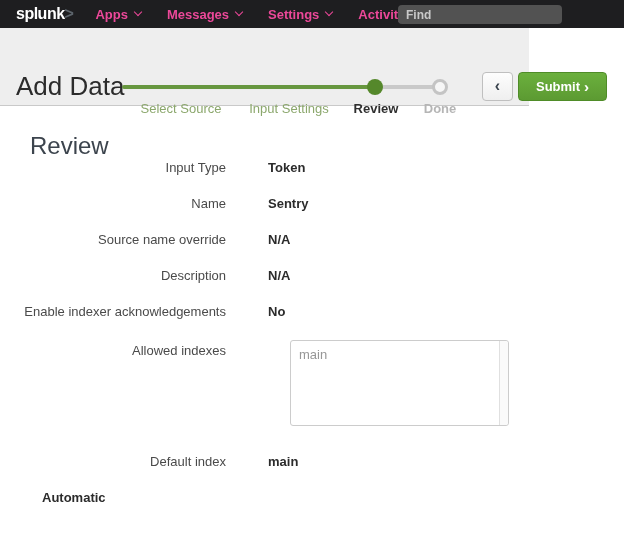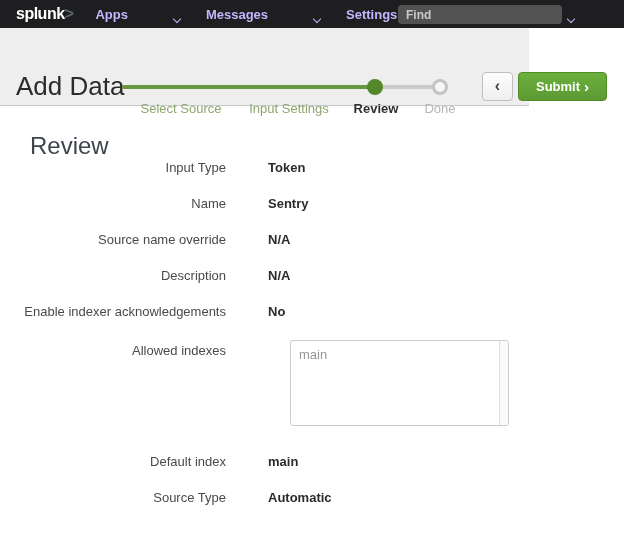--- a/index.html
+++ b/index.html
@@ -14,22 +14,22 @@
   
   .topnav {
     position:absolute; top:0; left:0; width:624px; height:28px;
     background:#1e1e20;
     display:flex; align-items:center;
   }
   .logo { margin-left:16px; font-size:16px; font-weight:bold; color:#ffffff; letter-spacing:-0.5px; white-space:nowrap; }
   .logo .logo-chevron { color:#5c646b; font-weight:bold; }
   .nav-menu { display:flex; align-items:center; margin-left:22px; }
   .nav-item {
-    color:#c4b5fd; font-size:13px; font-weight:bold;
-    display:flex; align-items:flex-end; margin-right:26px; cursor:default; white-space:nowrap;gap:39px;
+    color:#ec4899; font-size:13px; font-weight:bold;
+    display:flex; align-items:center; margin-right:26px; cursor:default; white-space:nowrap;
   }
   .caret-down {
     width:6px; height:6px; display:inline-block;
     border-right:1.5px solid currentColor; border-bottom:1.5px solid currentColor;
     transform:rotate(45deg); margin-left:7px; margin-top:-4px;
   }
   .find-input {
     position:absolute; left:398px; top:5px; width:164px; height:19px;
     background:#525252; border:none; border-radius:4px;
     color:#d8d8d8; font-size:12px; font-weight:bold;
@@ -119,21 +119,21 @@
 <div class="wizard-header">
   <div class="page-title">Add Data</div>
   <div class="progress-line-done"></div>
   <div class="progress-line-todo"></div>
   <div class="progress-dot-current"></div>
   <div class="progress-ring-pending"></div>
   <div id="step-labels">
       <span class="step-label done" style="left: 181px;">Select Source</span>
       <span class="step-label done" style="left: 289px;">Input Settings</span>
       <span class="step-label current" style="left: 376px;">Review</span>
-      <span class="step-label pending" style="left: 440px;">Done</span>
+      <span class="step-label pending" style="left: 440px; font-weight: bold;">Done</span>
     </div>
   <div class="back-button">
       <span>‹</span>
     </div>
   <div class="submit-button">
       <span>Submit</span>
       <span class="chev">›</span>
     </div>
 </div>
 
@@ -169,17 +169,16 @@
       <div class="scrollbar-track"></div>
     </div>
   </div>
 
   <div class="fields" id="fields-bottom">
       <div class="field-row">
         <div class="field-label">Default index</div>
         <div class="field-value">main</div>
       </div>
       <div class="field-row">
-        <div class="field-label">Source Type</div>
         <div class="field-value">Automatic</div>
       </div>
     </div>
 </div>
 
 </body></html>

